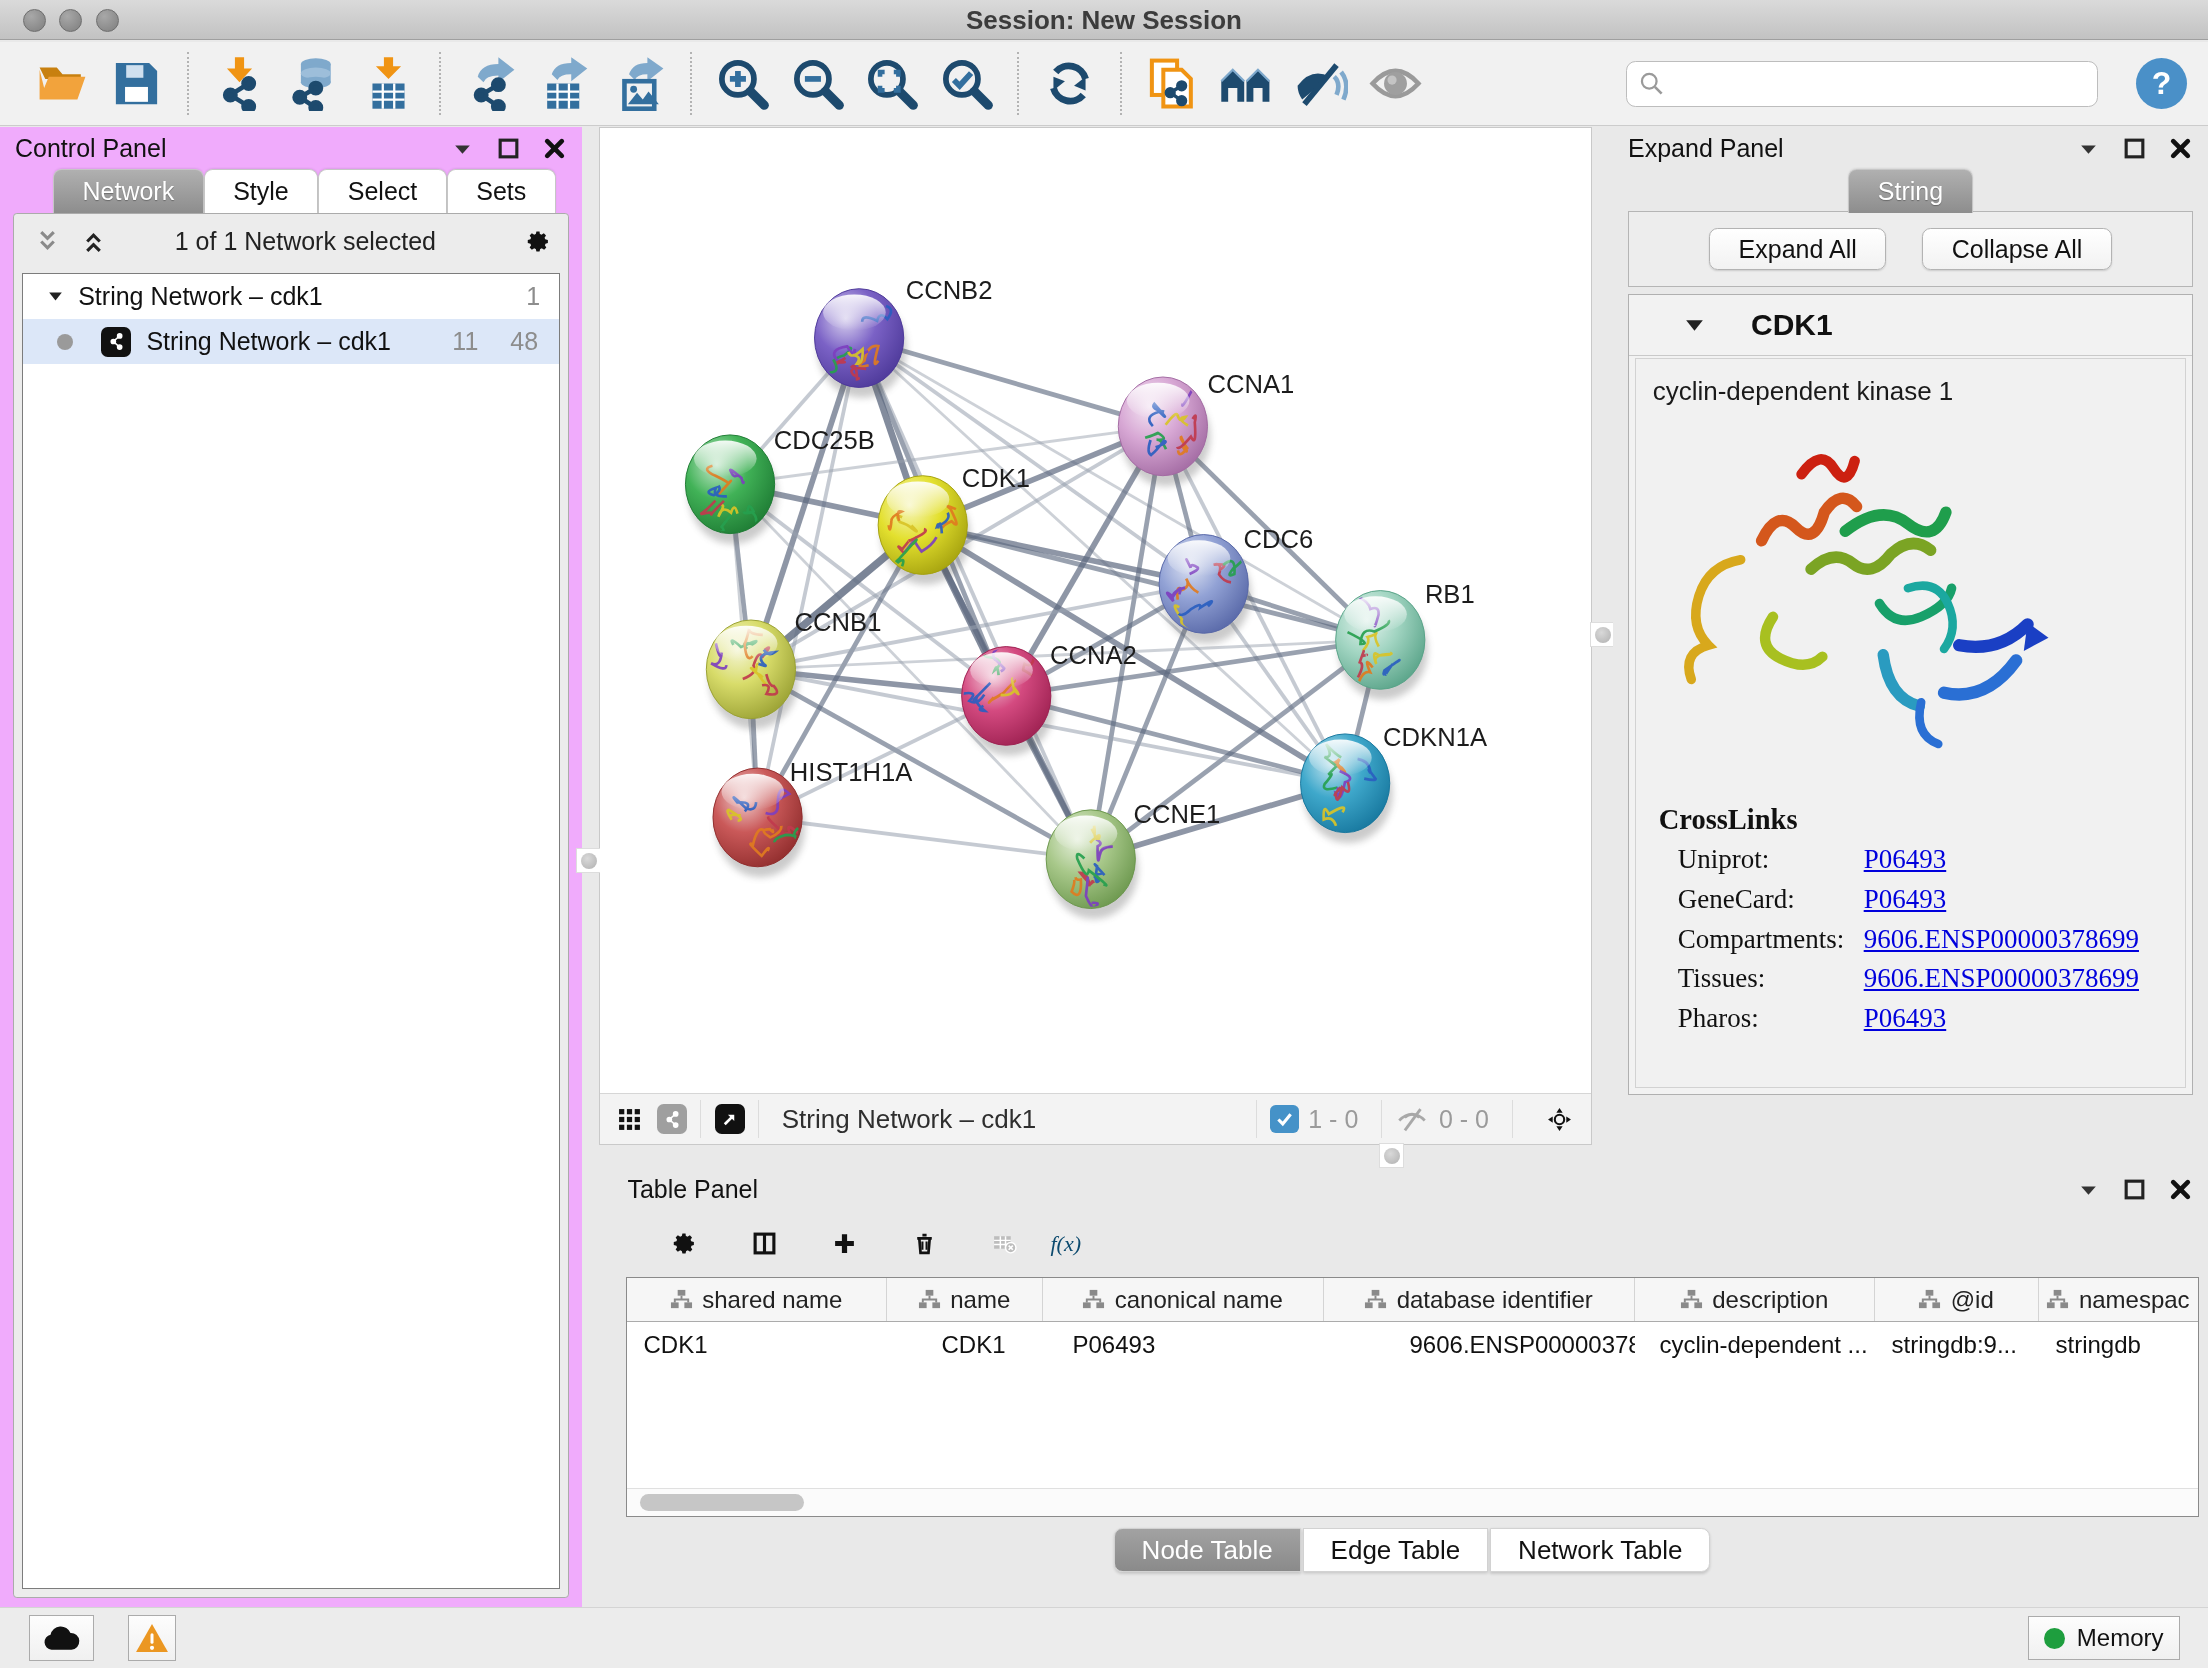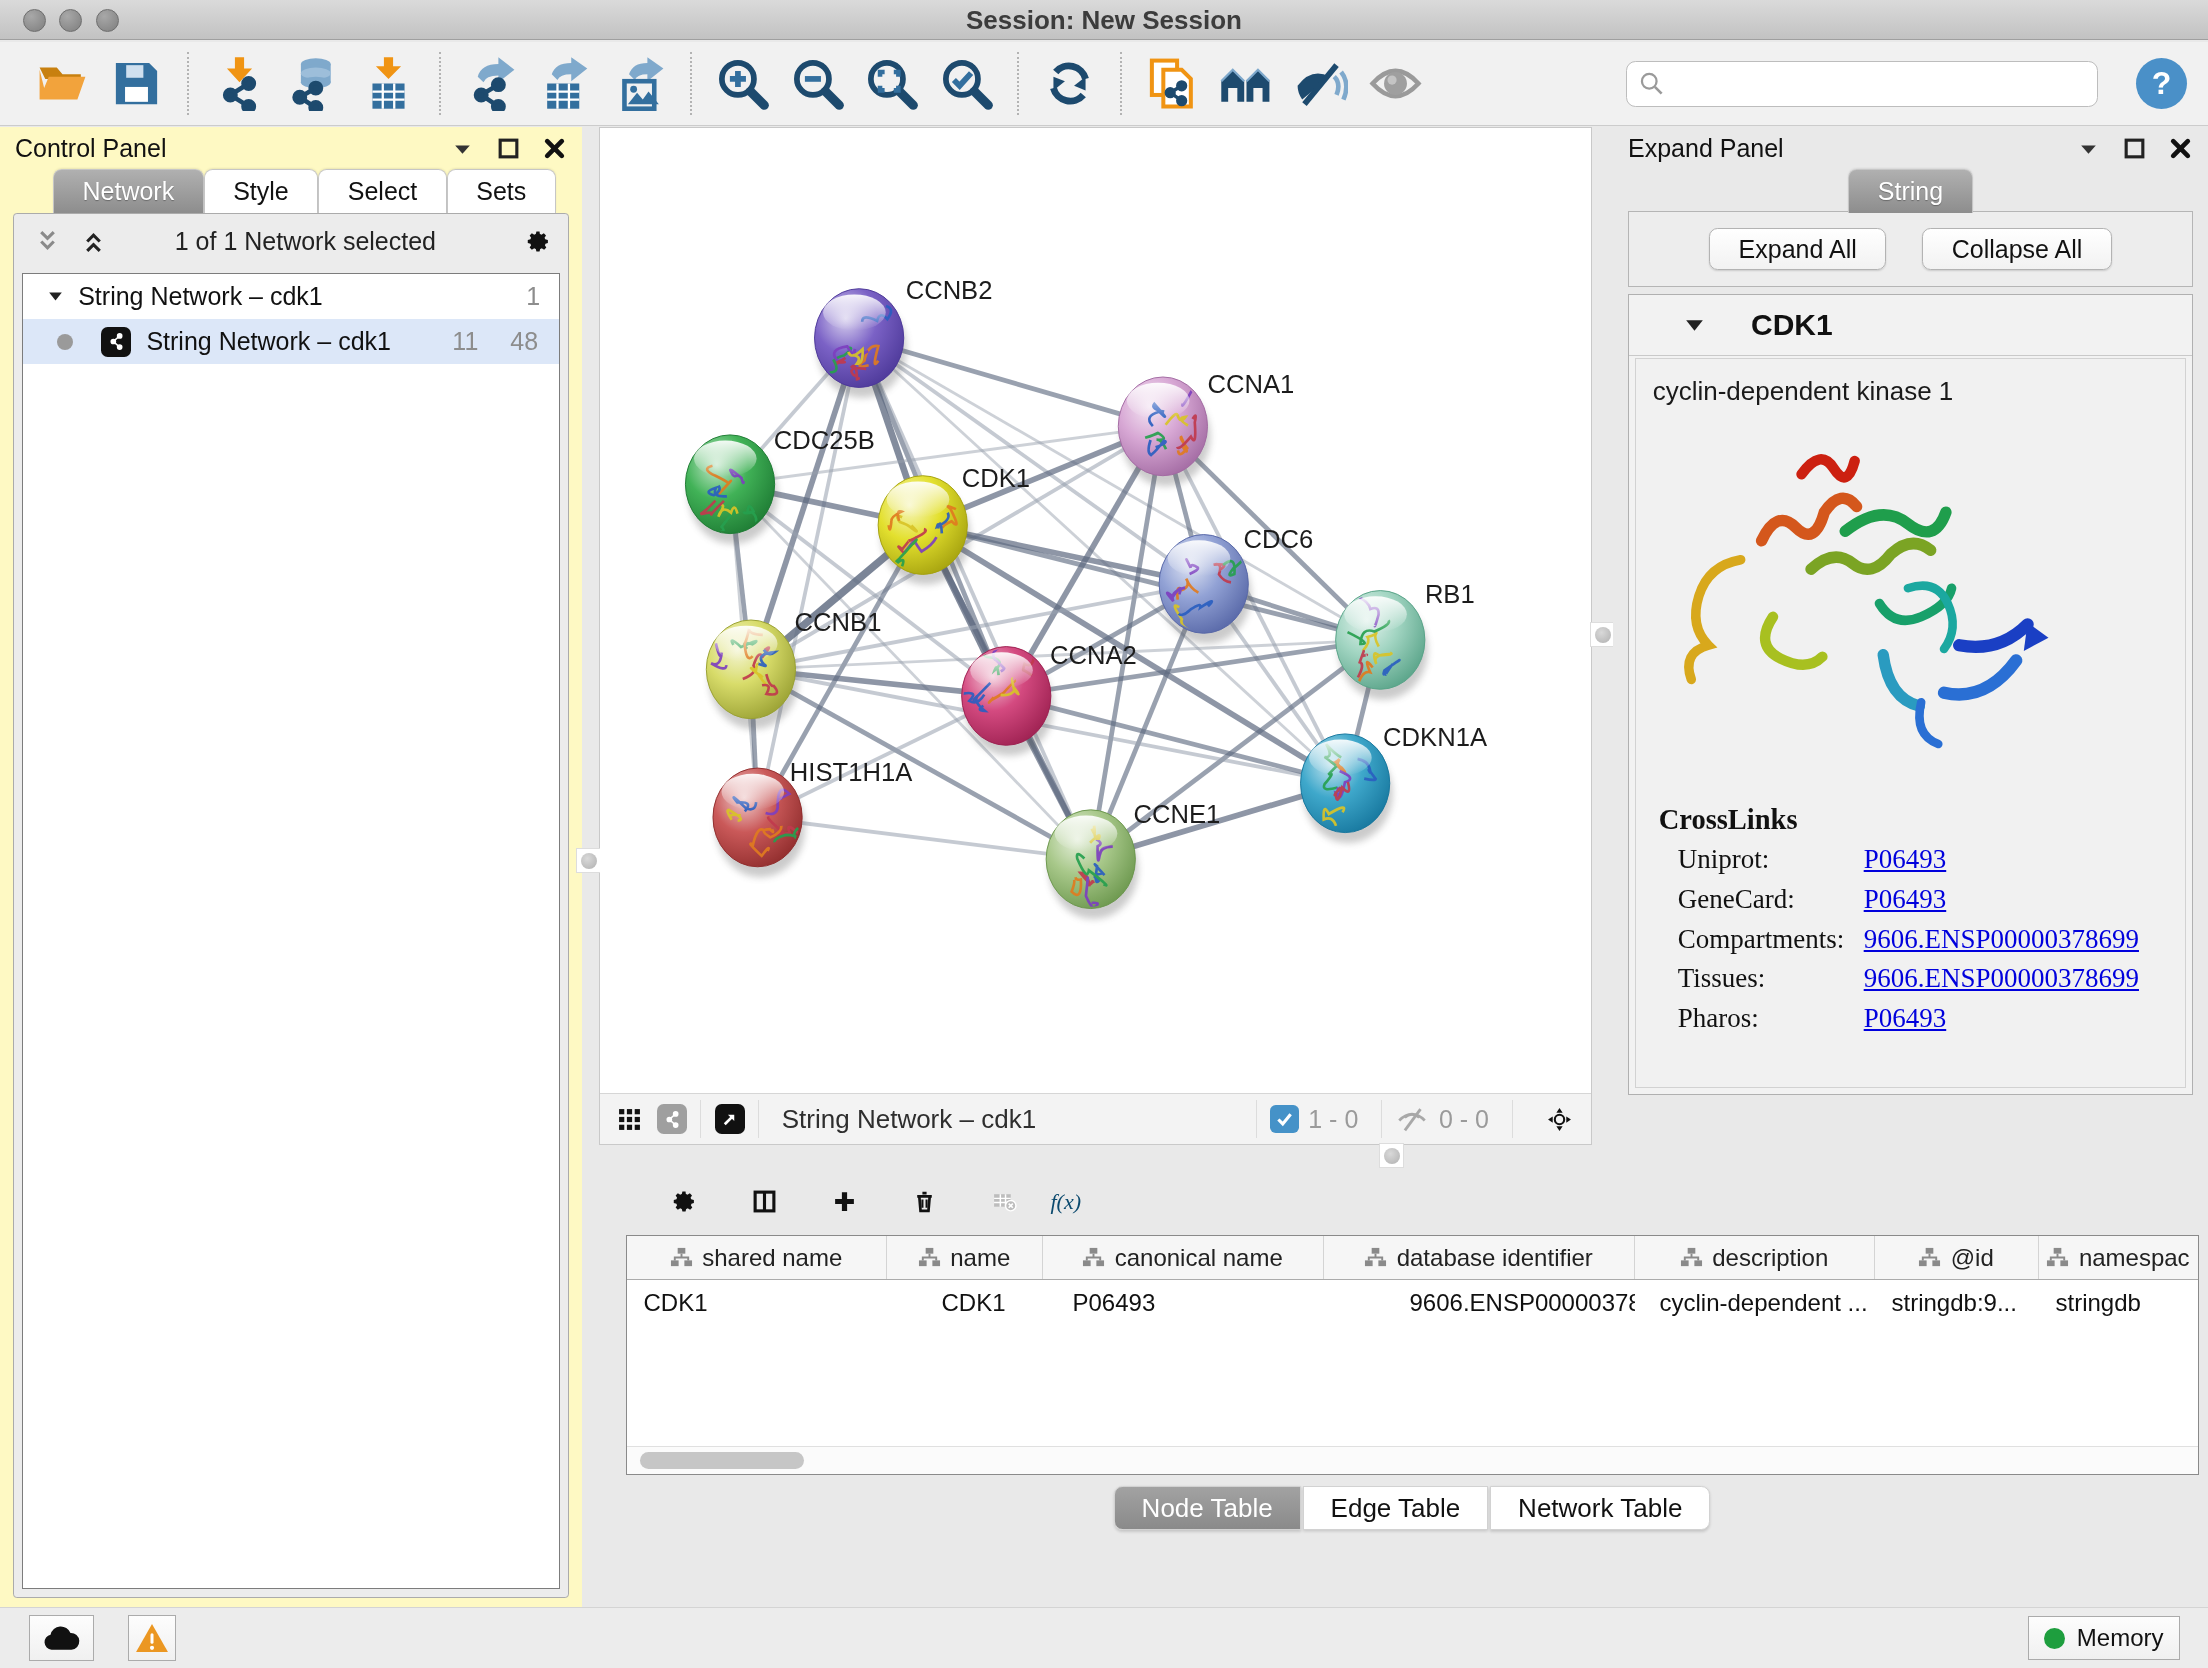--- a/index.html
+++ b/index.html
@@ -22,21 +22,21 @@
   .tbtn svg { width:55px; height:55px; }
   .tb-sep { width:0; height:63px; border-left:2.9px dotted #b3b3b3; margin:0 13.3px; }
   .search-wrap { margin-left:auto; margin-right:38px; width:472px; height:46px; background:#fff;
     border:1.9px solid #bdbdbd; border-radius:9.5px; display:flex; align-items:center; padding-left:11.4px; }
   .search-wrap input { border:none; outline:none; font-size:24px; flex:1; background:transparent; color:#333; }
   .help-btn { width:51px; height:51px; border-radius:50%; background:#4a90c8; color:#fff; font-size:32px;
     font-weight:bold; display:flex; align-items:center; justify-content:center; margin-right:21px; }
 
   
   .main { position:absolute; top:127px; left:0; right:0; bottom:61px; display:flex; }
-  .control-panel { width:582px; position:relative; background:#fef9c3; }
+  .control-panel { width:582px; position:relative; background:#f0abfc; }
   .vsplit { width:17px; position:relative; }
   .knob { position:absolute; width:25px; height:25px; background:#fff; border:1px solid #ddd;
     display:flex; align-items:center; justify-content:center; }
   .knob i { width:16px; height:16px; border-radius:50%;
     background:radial-gradient(circle at 40% 35%, #d9d9d9, #b0b0b0); display:block; }
   .right-region { flex:1; display:flex; flex-direction:column; }
   .upper-row { height:1018px; display:flex; }
   .center-col { width:993px; display:flex; flex-direction:column; border:1px solid #c9c9c9; background:#fff; }
   .net-canvas { flex:1; position:relative; background:#fff; overflow:hidden; }
   .vsplit2 { width:21px; position:relative; }
@@ -830,20 +830,39 @@
         </div>
       </div>
 
       <div class="hsplit">
         <div class="knob" style="left:780px; top:-1.9px">
             <i></i>
           </div>
       </div>
 
       <div class="table-panel">
+        <div class="phead" style="padding-left:11.4px">
+          <span>Table Panel</span>
+          <span class="sp"></span>
+          <span class="phico">
+              <svg viewBox="0 0 24 24">
+                <path d="M5 9l7 8 7-8z" fill="#333"></path>
+              </svg>
+            </span>
+          <span class="phico">
+              <svg viewBox="0 0 24 24">
+                <rect x="4" y="4" width="16" height="16" fill="none" stroke="#222" stroke-width="3"></rect>
+              </svg>
+            </span>
+          <span class="phico">
+              <svg viewBox="0 0 24 24">
+                <path d="M5 5l14 14M19 5 5 19" stroke="#111" stroke-width="4.5" stroke-linecap="round"></path>
+              </svg>
+            </span>
+        </div>
         <div class="tp-toolbar">
           <span class="phico">
               <svg viewBox="0 0 24 24" width="42" height="42">
                 <path d="M12 8a4 4 0 1 0 0 8 4 4 0 0 0 0-8zm9 5.5v-3l-2.6-.6a6.7 6.7 0 0 0-.6-1.5l1.4-2.2-2.1-2.1-2.3 1.4c-.5-.3-1-.5-1.5-.6L13 2.3h-3l-.6 2.6c-.5.1-1 .3-1.5.6L5.6 4.1 3.5 6.2l1.4 2.2c-.3.5-.5 1-.6 1.5l-2.6.6v3l2.6.6c.1.5.3 1 .6 1.5l-1.4 2.2 2.1 2.1 2.3-1.4c.5.3 1 .5 1.5.6l.6 2.6h3l.6-2.6c.5-.1 1-.3 1.5-.6l2.3 1.4 2.1-2.1-1.4-2.2c.3-.5.5-1 .6-1.5z" fill="#111"></path>
               </svg>
             </span>
           <span class="phico">
               <svg viewBox="0 0 24 24" width="40" height="40">
                 <rect x="3" y="3" width="18" height="18" fill="none" stroke="#111" stroke-width="3"></rect>
                 <line x1="12" y1="3" x2="12" y2="21" stroke="#111" stroke-width="3"></line>

